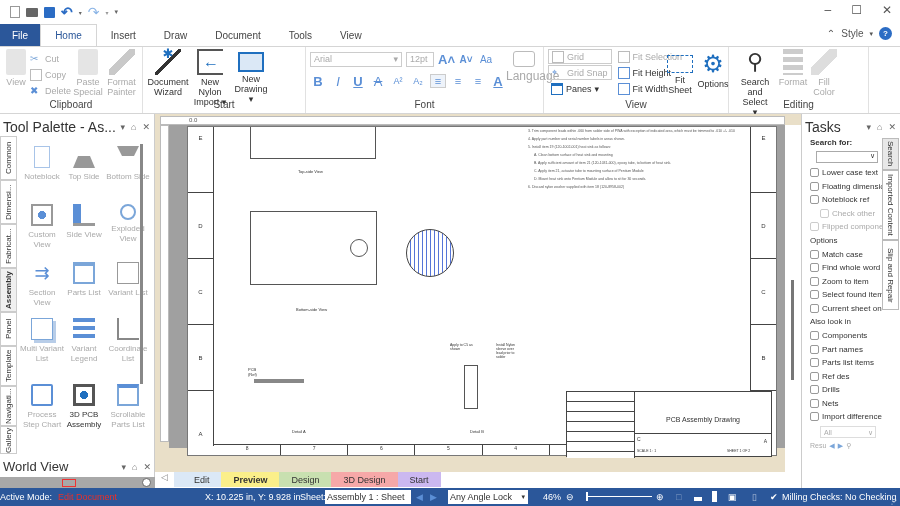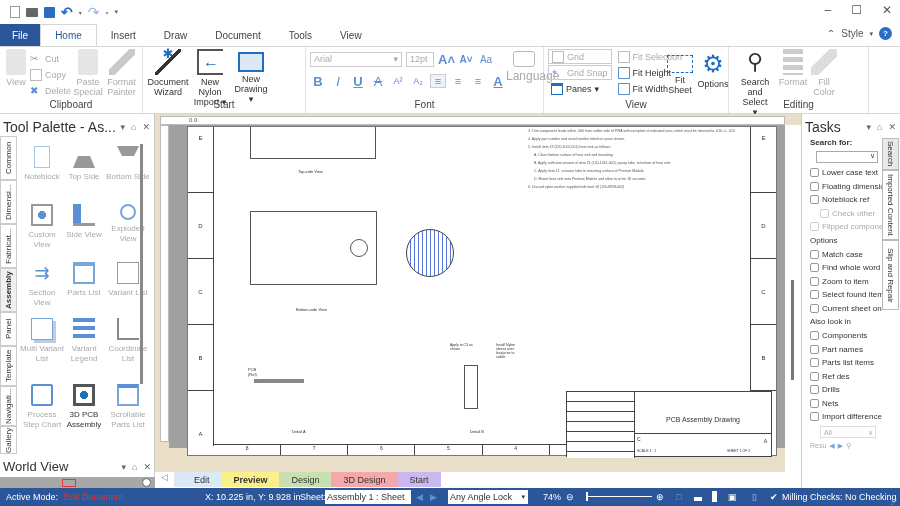--- a/index.html
+++ b/index.html
@@ -466,29 +466,29 @@
     </div>
   </div>
   <div class="rvtabs">
     <div class="rvtab" style="top:0;height:32px;background:#e8e8e8">Search</div>
     <div class="rvtab" style="top:32px;height:70px">Imported Content</div>
     <div class="rvtab" style="top:102px;height:70px">Slip and Repair</div>
   </div>
 </div>
 
 <div class="statusbar">
-  <span style="margin-left:6px">Active Mode:</span>
+  <span style="">Active Mode:</span>
   <span style="margin-left:6px;color:#e8302a">Edit Document</span>
   <span style="position:absolute;left:205px">X: 10.225 in, Y: 9.928 in</span>
   <span style="position:absolute;left:300px">Sheet:</span>
   <div style="position:absolute;left:325px;top:2px;width:86px;height:14px;background:#fff;color:#333;padding-left:2px;line-height:14px"><span>Assembly 1 : Sheet 1</span><span style="float:right;padding-right:3px;font-size:7px">▾</span></div>
   <span style="position:absolute;left:416px;color:#5b8fd6">◀</span>
   <span style="position:absolute;left:430px;color:#5b8fd6">▶</span>
   <div style="position:absolute;left:448px;top:2px;width:80px;height:14px;background:#fff;color:#333;padding-left:2px;line-height:14px"><span>Any Angle Lock</span><span style="float:right;padding-right:3px;font-size:7px">▾</span></div>
-  <span style="position:absolute;left:543px">74%</span>
+  <span style="position:absolute;left:543px">46%</span>
   <span style="position:absolute;left:566px">⊖</span>
   <div style="position:absolute;left:586px;top:8px;width:66px;height:1px;background:#fff">
       <span style="position:absolute;left:0;top:-4px;width:2px;height:9px;background:#fff"></span>
     </div>
   <span style="position:absolute;left:656px">⊕</span>
   <span style="position:absolute;left:676px;opacity:.4">□</span>
   <span style="position:absolute;left:694px;top:9px;width:8px;height:4px;background:#fff"></span>
   <span style="position:absolute;left:712px;top:3px;width:5px;height:11px;background:#fff"></span>
   <span style="position:absolute;left:728px">▣</span>
   <span style="position:absolute;left:752px;opacity:.6">▯</span>

